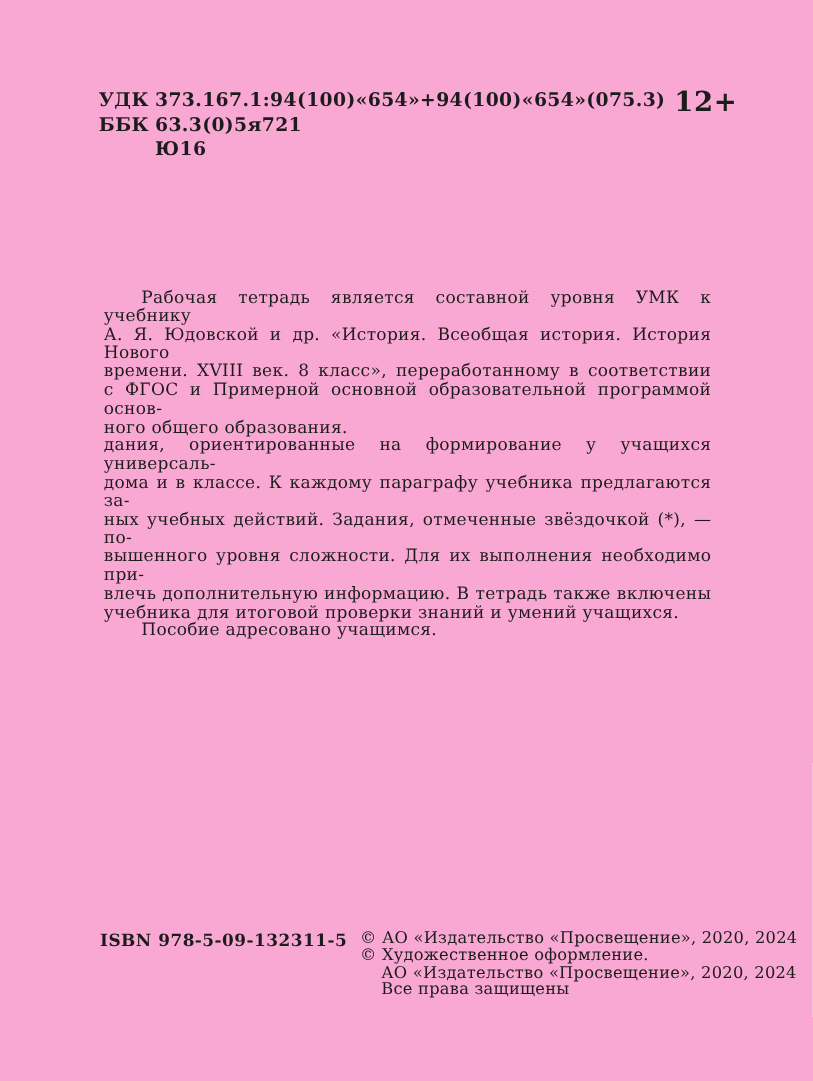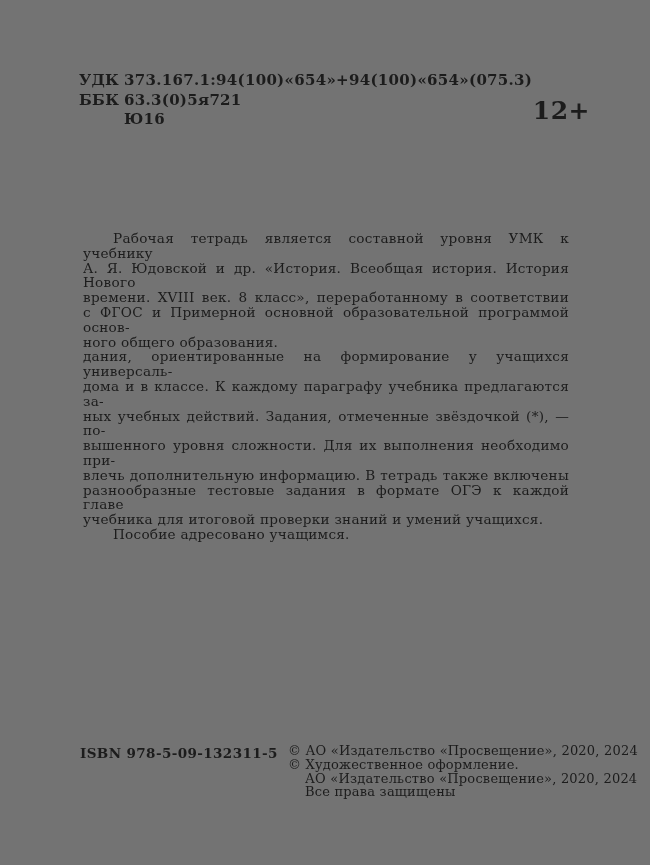--- a/index.html
+++ b/index.html
@@ -4,36 +4,36 @@
 <style>
   html, body { margin: 0; padding: 0; }
   body {
     width: 650px; height: 865px;
     background: #ffffff;
     font-family: "DejaVu Serif", "Liberation Serif", serif;
     color: #1c1c1c;
     position: relative;
     overflow: hidden;
   }
-  .page { position: absolute; inset: 0; background: #737373; }
+  .page { position: absolute; inset: 0; background: #f9a8d4; }
 
   
   .meta {
     position: absolute; left: 79px; top: 71px;
     font-weight: bold; font-size: 15px; line-height: 19.5px;
     letter-spacing: 0.3px;
   }
   .meta-row { display: flex; }
   .meta-label { width: 45px; flex: 0 0 45px; }
   .author-sign { padding-left: 45px; }
 
   
   .age {
     position: absolute; right: 60px; top: 69px;
-    font-weight: bold; font-size: 25px; letter-spacing: 0.5px; margin-top: 27px;
+    font-weight: bold; font-size: 22px; letter-spacing: 0.5px;
   }
 
   
   .annotation {
     position: absolute; left: 83px; top: 231px; width: 486px;
     font-size: 13.6px; line-height: 14.8px;
     letter-spacing: 0.25px;
   }
   .ln { text-align: justify; text-align-last: justify; }
   .ln.end { text-align: right; text-align-last: left; }
@@ -76,21 +76,20 @@
     <div class="ln">А. Я. Юдовской и др. «История. Всеобщая история. История Нового</div>
     <div class="ln">времени. XVIII век. 8 класс», переработанному в соответствии</div>
     <div class="ln">с ФГОС и Примерной основной образовательной программой основ-</div>
     <div class="ln end">ного общего образования.</div>
 
     <div class="ln">дания, ориентированные на формирование у учащихся универсаль-</div>
     <div class="ln">дома и в классе. К каждому параграфу учебника предлагаются за-</div>
     <div class="ln">ных учебных действий. Задания, отмеченные звёздочкой (*), — по-</div>
     <div class="ln">вышенного уровня сложности. Для их выполнения необходимо при-</div>
     <div class="ln">влечь дополнительную информацию. В тетрадь также включены</div>
-    <div class="ln">разнообразные тестовые задания в формате ОГЭ к каждой главе</div>
     <div class="ln end">учебника для итоговой проверки знаний и умений учащихся.</div>
 
     <div class="ln indent end">Пособие адресовано учащимся.</div>
   </div>
 
   <div class="imprint-isbn">ISBN 978-5-09-132311-5</div>
 
   <div class="imprint-copy">
     <div class="cl">© АО «Издательство «Просвещение», 2020, 2024</div>
     <div class="cl">© Художественное оформление.</div>

